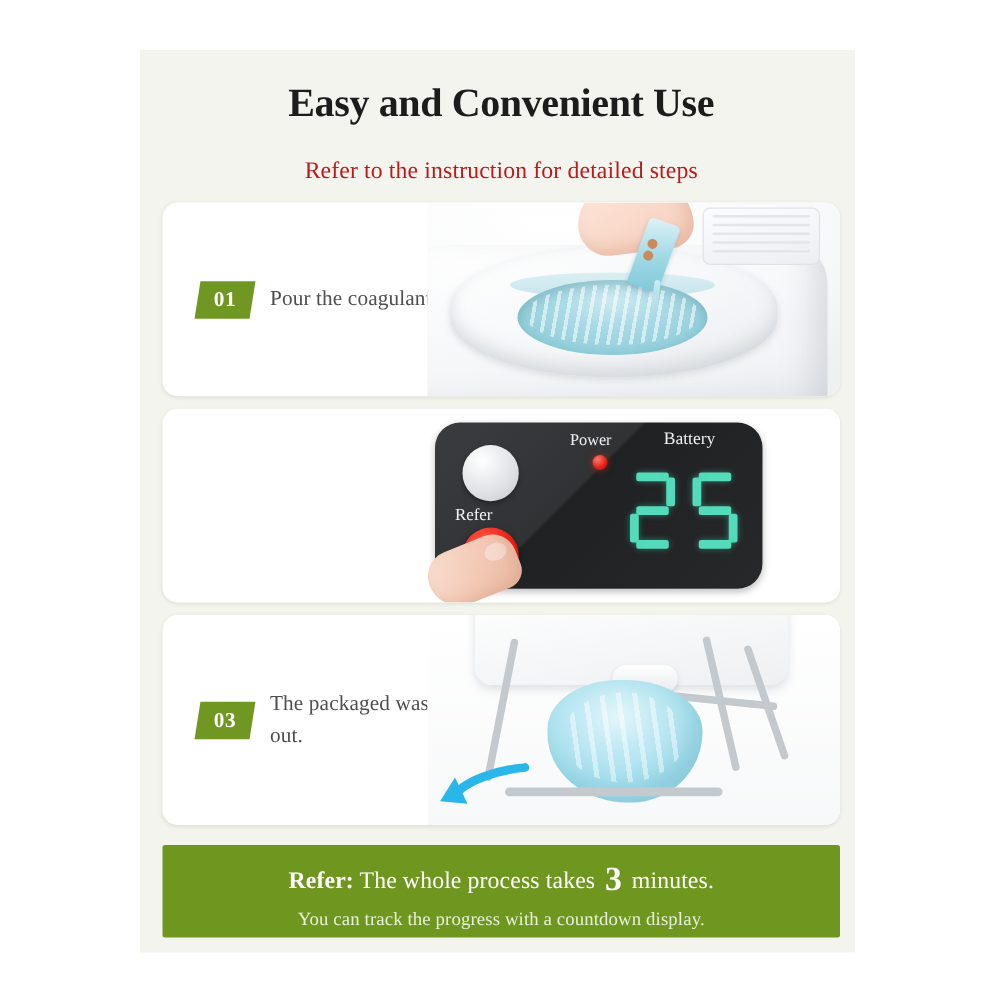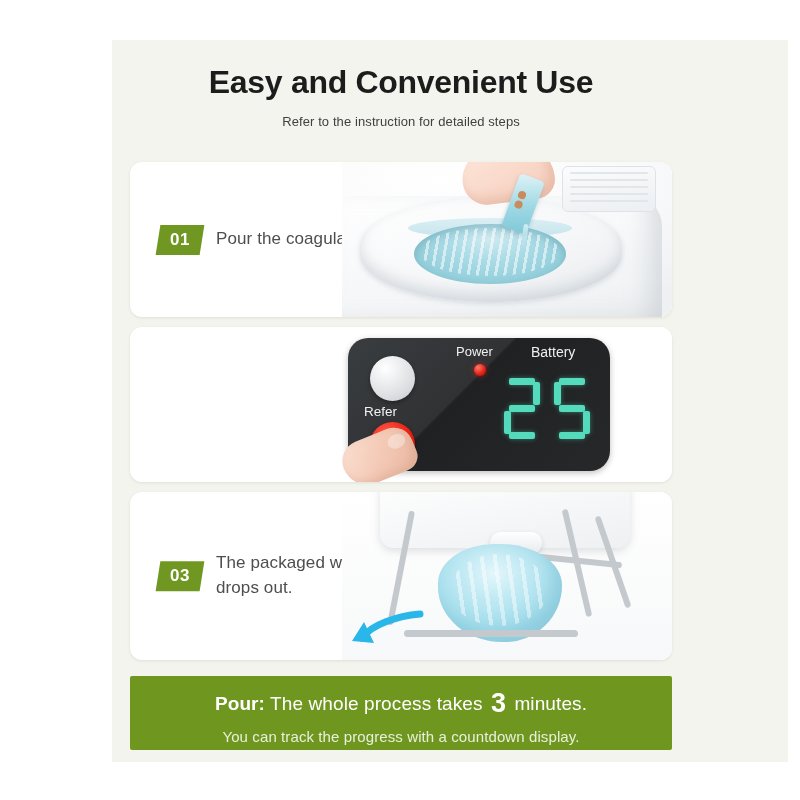--- a/index.html
+++ b/index.html
@@ -5,34 +5,35 @@
   html,body{margin:0;padding:0;}
   body{
     width:800px;height:800px;background:#ffffff;
     font-family:"Liberation Sans", sans-serif;
     -webkit-font-smoothing:antialiased;overflow:hidden;
   }
   .page{position:relative;width:800px;height:800px;background:#ffffff;}
 
   
   .panel{
-    position:absolute;left:112px;top:40px;width:676px;height:722px;
+    position:absolute;left:112px;top:40px;width:572px;height:722px;
     background:#f4f4ee;
+    font-family:Liberation Serif, serif;
   }
 
   
   .header{position:absolute;left:0;top:0;width:578px;text-align:center;}
   .title{
     margin:0;padding-top:24px;
     font-size:32px;font-weight:700;letter-spacing:-0.3px;
     color:#1c1c1c;line-height:1.15;
   }
   .subtitle{
-    margin:0;padding-top:13px;
-    font-size:13px;font-weight:300;color:#404040;letter-spacing:0.1px;
+    margin:12px;padding-top:13px;
+    font-size:19px;font-weight:300;color:#b91c1c;letter-spacing:0.1px;
   }
 
   
   .card{
     position:absolute;left:18px;width:542px;background:#ffffff;
     border-radius:12px;box-shadow:0 1px 3px rgba(120,118,100,.16);
     overflow:hidden;
   }
   #card-1{top:122px;height:155px;}
   #card-2{top:287px;height:155px;}
@@ -336,19 +337,19 @@
           <svg width="74" height="38" viewBox="0 0 74 38">
             <path d="M70 4 C48 6 22 14 12 28" stroke="#29b6e8" stroke-width="7" fill="none" stroke-linecap="round"></path>
             <path d="M14 12 L2 31 L24 33 Z" fill="#29b6e8"></path>
           </svg>
         </div>
       </div>
     </div>
 
     <div class="note">
       <div class="note-line1">
-        <b>Pour:</b><span> The whole process takes </span><span class="big">3</span><span> minutes.</span>
+        <b>Refer:</b><span> The whole process takes </span><span class="big">3</span><span> minutes.</span>
       </div>
       <div class="note-line2">You can track the progress with a countdown display.</div>
     </div>
 
   </div>
 </div>
 
 </body></html>

